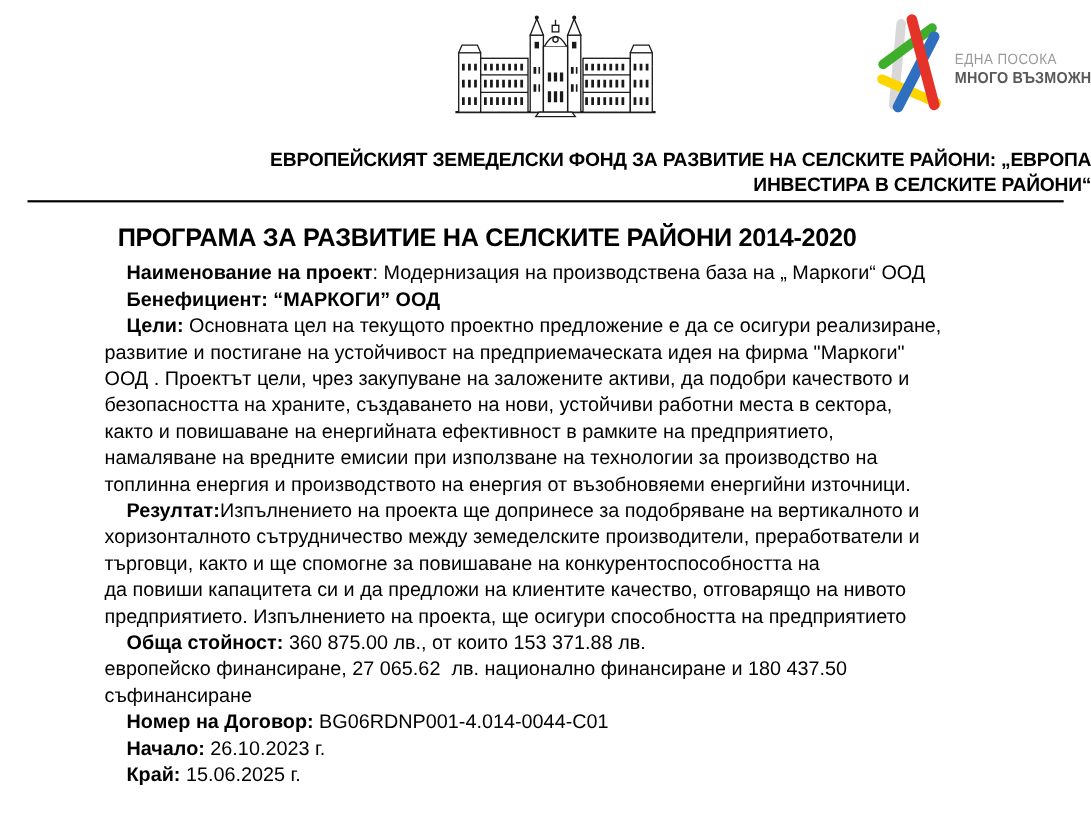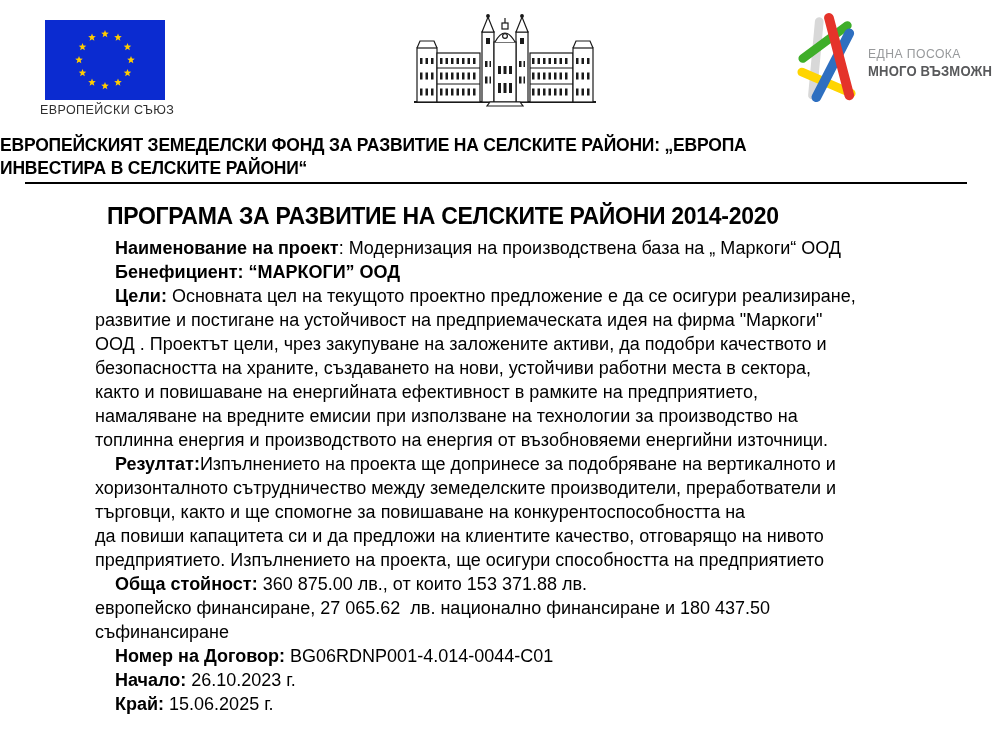--- a/index.html
+++ b/index.html
@@ -15,21 +15,21 @@
     font-size:12.5px;letter-spacing:.4px;color:#2e2e2e;white-space:nowrap;
   }
   .building{position:absolute;left:410px;top:12px;width:190px;height:95px;}
   .prsr{position:absolute;left:792px;top:12px;display:flex;align-items:flex-start;}
   .prsr-mark{width:70px;height:92px;flex:0 0 auto;}
   .prsr-text{margin-left:6px;margin-top:34px;transform:scaleX(.9);transform-origin:left top;}
   .prsr-line1{font-size:13.5px;color:#97999b;letter-spacing:.5px;white-space:nowrap;}
   .prsr-line2{font-size:14.5px;font-weight:bold;color:#58595b;letter-spacing:.2px;white-space:nowrap;margin-top:2px;}
   
   .fund{
-    position:absolute;top:134px;left:0;width:992px;text-align:left;
+    position:absolute;top:134px;left:0;width:992px;text-align:right;
     font-weight:bold;font-size:17.5px;line-height:23px;letter-spacing:-.2px;
   }
   .rule{
     position:absolute;top:182px;left:25px;width:942px;height:0;
     border-top:2px solid #000;
   }
   .program-title{
     position:absolute;top:191px;left:95px;margin:12px;
     font-size:23px;font-weight:bold;letter-spacing:-.3px;white-space:nowrap;
   }
@@ -39,43 +39,20 @@
     font-size:18px;line-height:24px;
   }
   .bline{white-space:pre;}
   .b{font-weight:bold;margin-left:20px;}
 </style>
 </head>
 <body>
 
 <div class="page">
 
-  <div class="eu-block">
-    <svg class="eu-flag" viewBox="0 0 120 80">
-      <defs>
-        <path id="star" d="M0,-4 L1.0,-1.38 L3.8,-1.24 L1.62,0.53 L2.35,3.24 L0,1.7 L-2.35,3.24 L-1.62,0.53 L-3.8,-1.24 L-1.0,-1.38 Z"></path>
-      </defs>
-      <rect x="0" y="0" width="120" height="80" fill="#0b2bd0"></rect>
-      <g fill="#ffcc00">
-        <use href="#star" x="60" y="14"></use>
-          <use href="#star" x="73" y="17.5"></use>
-        <use href="#star" x="82.5" y="27"></use>
-          <use href="#star" x="86" y="40"></use>
-        <use href="#star" x="82.5" y="53"></use>
-          <use href="#star" x="73" y="62.5"></use>
-        <use href="#star" x="60" y="66"></use>
-          <use href="#star" x="47" y="62.5"></use>
-        <use href="#star" x="37.5" y="53"></use>
-          <use href="#star" x="34" y="40"></use>
-        <use href="#star" x="37.5" y="27"></use>
-          <use href="#star" x="47" y="17.5"></use>
-      </g>
-    </svg>
-    <div class="eu-label">ЕВРОПЕЙСКИ СЪЮЗ</div>
-  </div>
 
   <svg class="building" viewBox="0 0 190 95">
     <g stroke="#1a1a1a" fill="#ffffff" stroke-width="1.2">
       <line x1="4" y1="90" x2="186" y2="90" stroke-width="2"></line>
       <rect x="7" y="36" width="20" height="54"></rect>
       <polyline points="7,36 10,29 24,29 27,36" fill="none"></polyline>
       <rect x="27" y="41" width="43" height="49"></rect>
       <rect x="120" y="41" width="43" height="49"></rect>
       <rect x="163" y="36" width="20" height="54"></rect>
       <polyline points="163,36 166,29 180,29 183,36" fill="none"></polyline>

